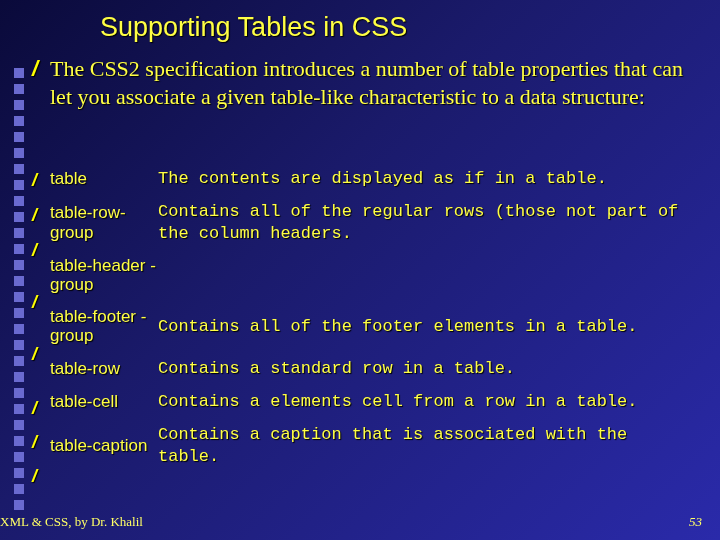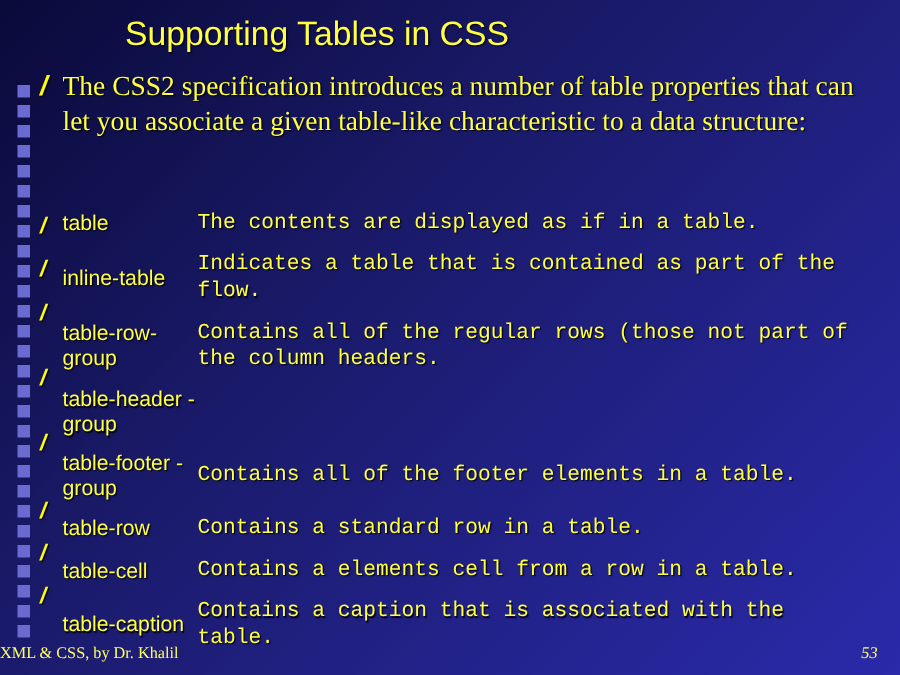--- a/index.html
+++ b/index.html
@@ -155,24 +155,20 @@
 <span class="bullet-slash b6">/</span>
 <span class="bullet-slash b7">/</span>
 <span class="bullet-slash b8">/</span>
 
 <div class="items">
   <div class="row">
     <div class="term">table</div>
     <div class="desc">The  contents are displayed as if in a table.</div>
   </div>
   <div class="row">
-    <div class="term">inline-table</div>
-    <div class="desc">Indicates a table that is contained as part of the flow.</div>
-  </div>
-  <div class="row">
     <div class="term">table-row-group</div>
     <div class="desc">Contains all of the regular rows (those not part of the column headers.</div>
   </div>
   <div class="row">
     <div class="term">table-header -group</div>
   </div>
   <div class="row">
     <div class="term">table-footer -group</div>
     <div class="desc">Contains all of the footer elements in a table.</div>
   </div>

